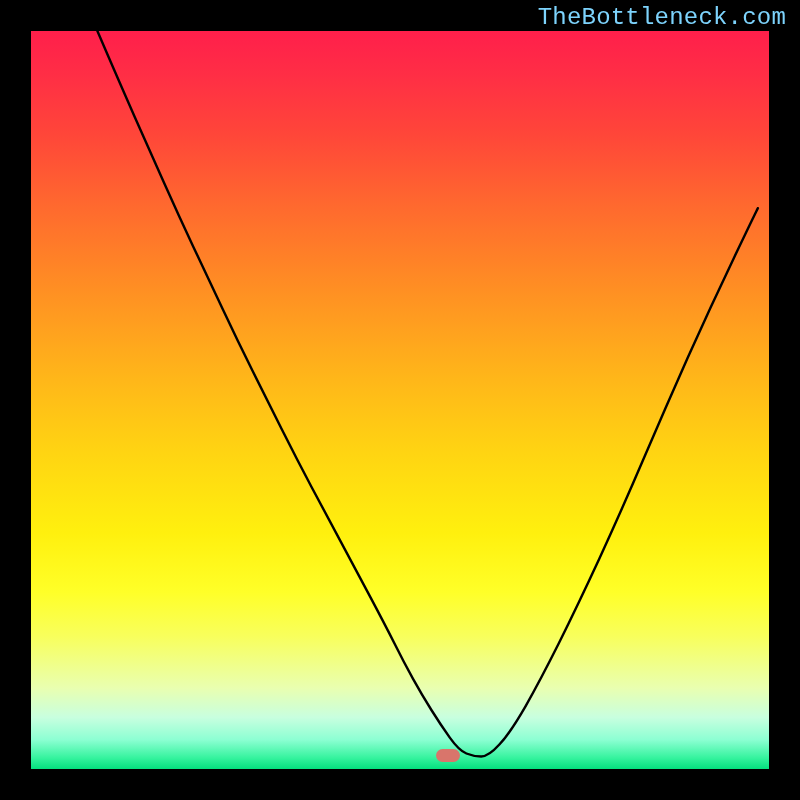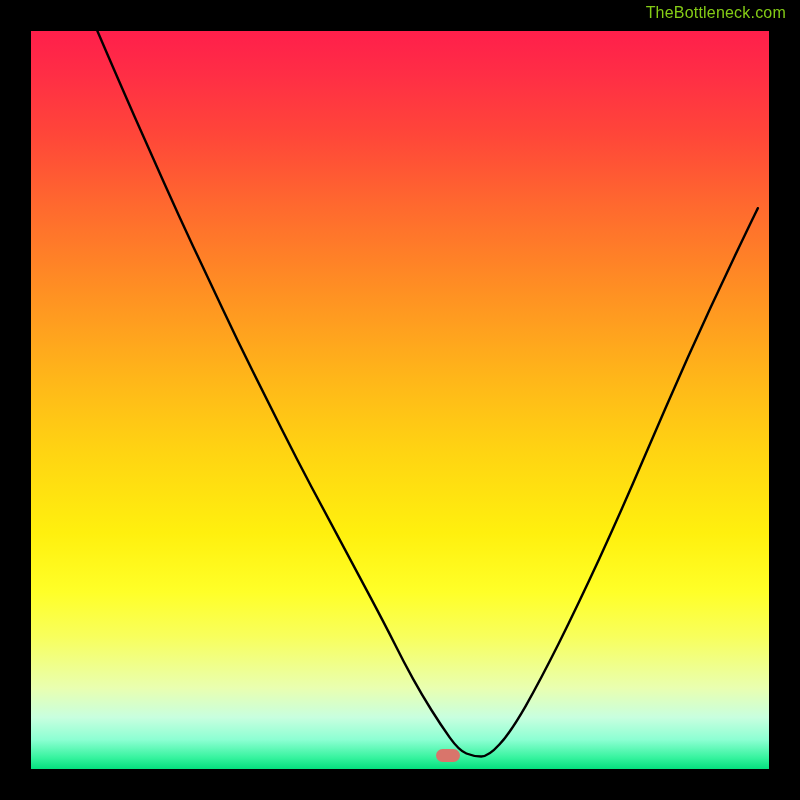--- a/index.html
+++ b/index.html
@@ -7,23 +7,23 @@
   .frame {
     position: relative;
     width: 800px;
     height: 800px;
     background: #000;
   }
   .watermark {
     position: absolute;
     top: 4px;
     right: 14px;
-    font-family: Liberation Sans, sans-serif;
-    font-size: 16px;
-    color: #84cc16;
+    font-family: Liberation Mono, monospace;
+    font-size: 24px;
+    color: #7dd3fc;
     letter-spacing: 0.2px;
     z-index: 5;
   }
   .plot {
     position: absolute;
     left: 31px;
     top: 31px;
     width: 738px;
     height: 738px;
     overflow: hidden;

